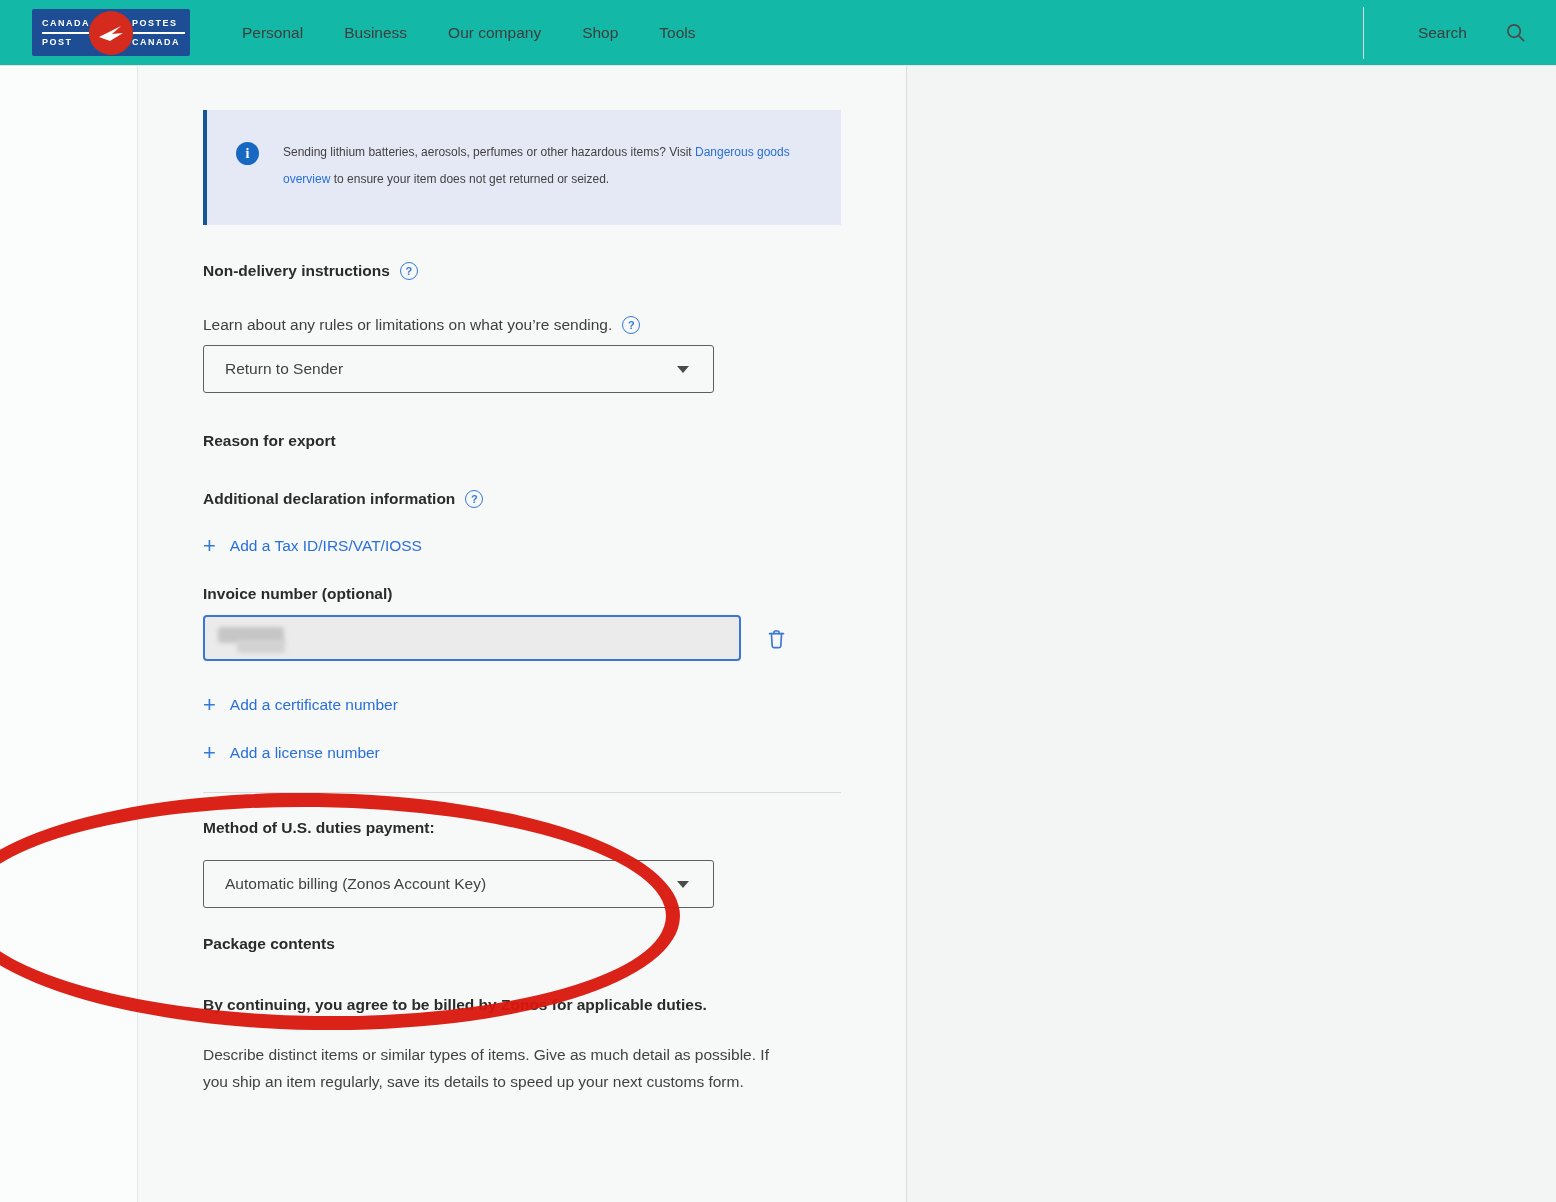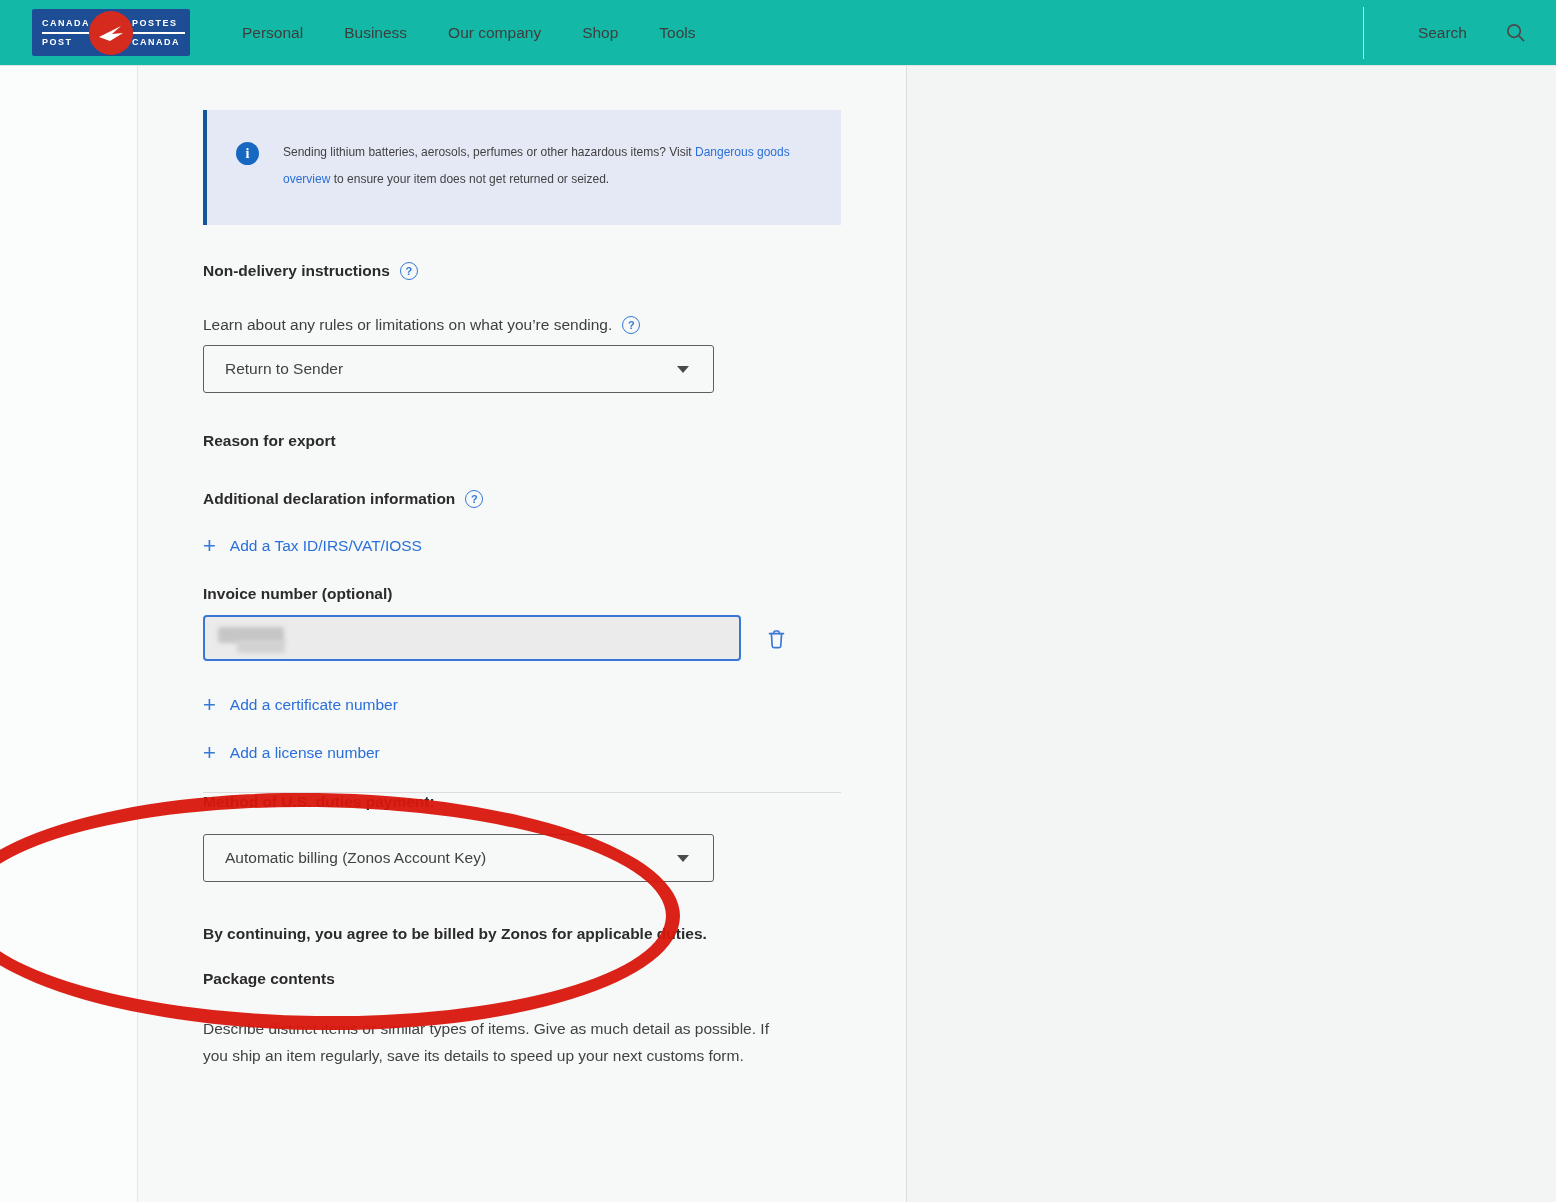--- a/index.html
+++ b/index.html
@@ -129,21 +129,21 @@
   
   .mt-learn { margin-top:36px; }
   .mt-label1 { margin-top:37px; }
   .mt-select { margin-top:11px; }
   .mt-label2 { margin-top:39px; }
   .mt-addl { margin-top:40px; }
   .mt-taxlink { margin-top:27px; }
   .mt-invoice-label { margin-top:28px; }
   .mt-cert { margin-top:33px; }
   .mt-lic { margin-top:26px; }
-  .mt-duties { }
+  .mt-duties { margin-top:26px; }
   .mt-duties-select { margin-top:23px; }
   .mt-zonos { margin-top:43px; }
   .mt-package { margin-top:27px; }
   .mt-desc { margin-top:27px; }
 </style>
 </head>
 <body>
 
 <div class="page">
 
@@ -261,23 +261,23 @@
         <div class="section-divider"></div>
 
         <div class="mt-duties">
           <span class="field-label">Method of U.S. duties payment:</span>
         </div>
         <div class="select mt-duties-select">
           <span class="select-value">Automatic billing (Zonos Account Key)</span>
           <span class="caret-down"></span>
         </div>
 
+        <div class="bold-note mt-package">Package contents</div>
+
         <div class="bold-note mt-zonos">By continuing, you agree to be billed by Zonos for applicable duties.</div>
-
-        <div class="bold-note mt-package">Package contents</div>
 
         <div class="desc-text mt-desc">Describe distinct items or similar types of items. Give as much detail as possible. If you ship an item regularly, save its details to speed up your next customs form.</div>
 
       </div>
     </div>
 
     <div class="right-strip"></div>
 
     <div class="red-ellipse"></div>
   </div>

